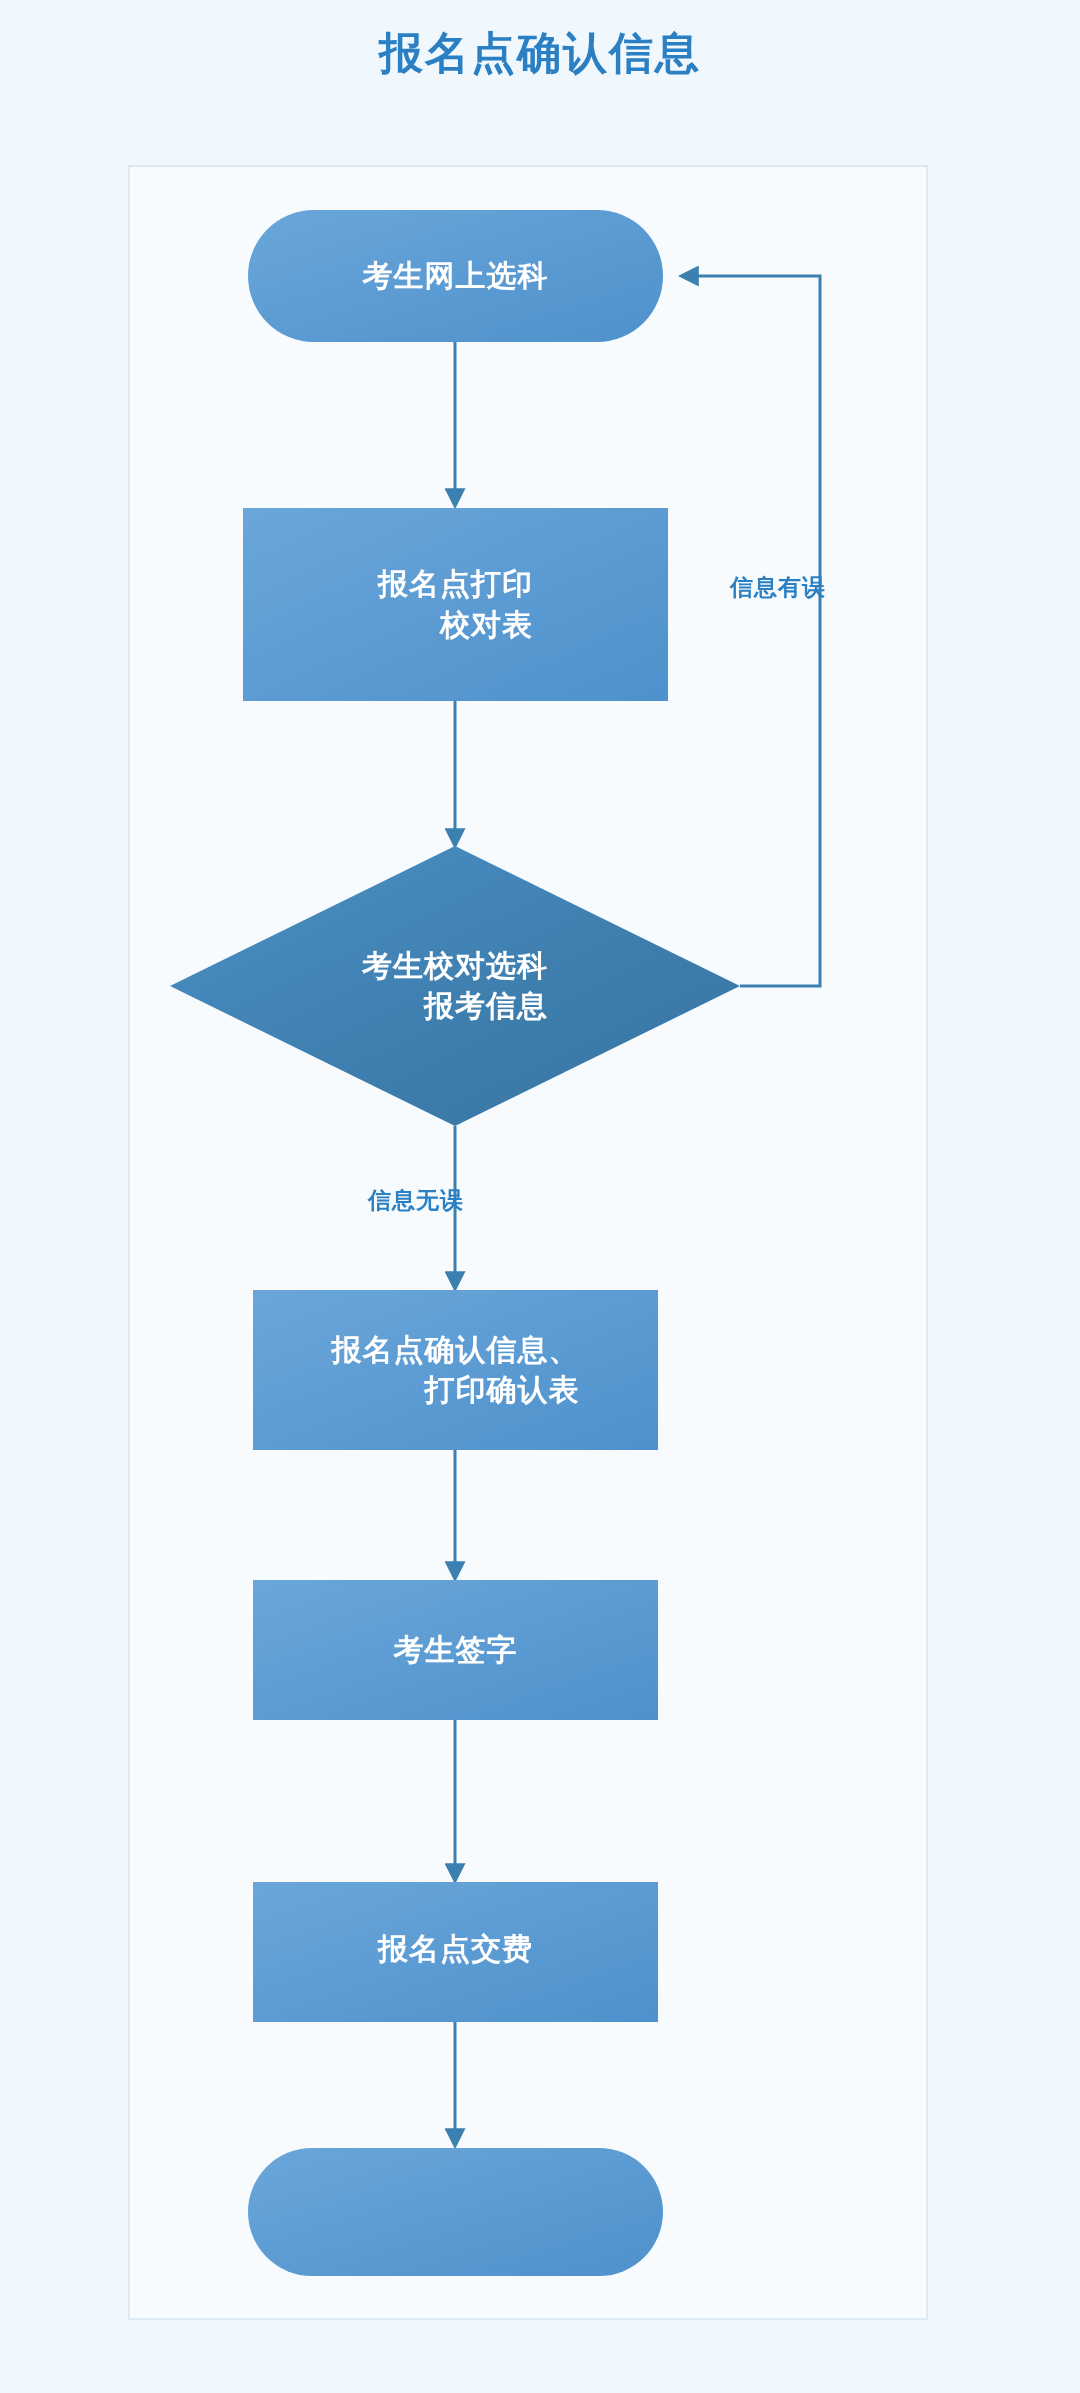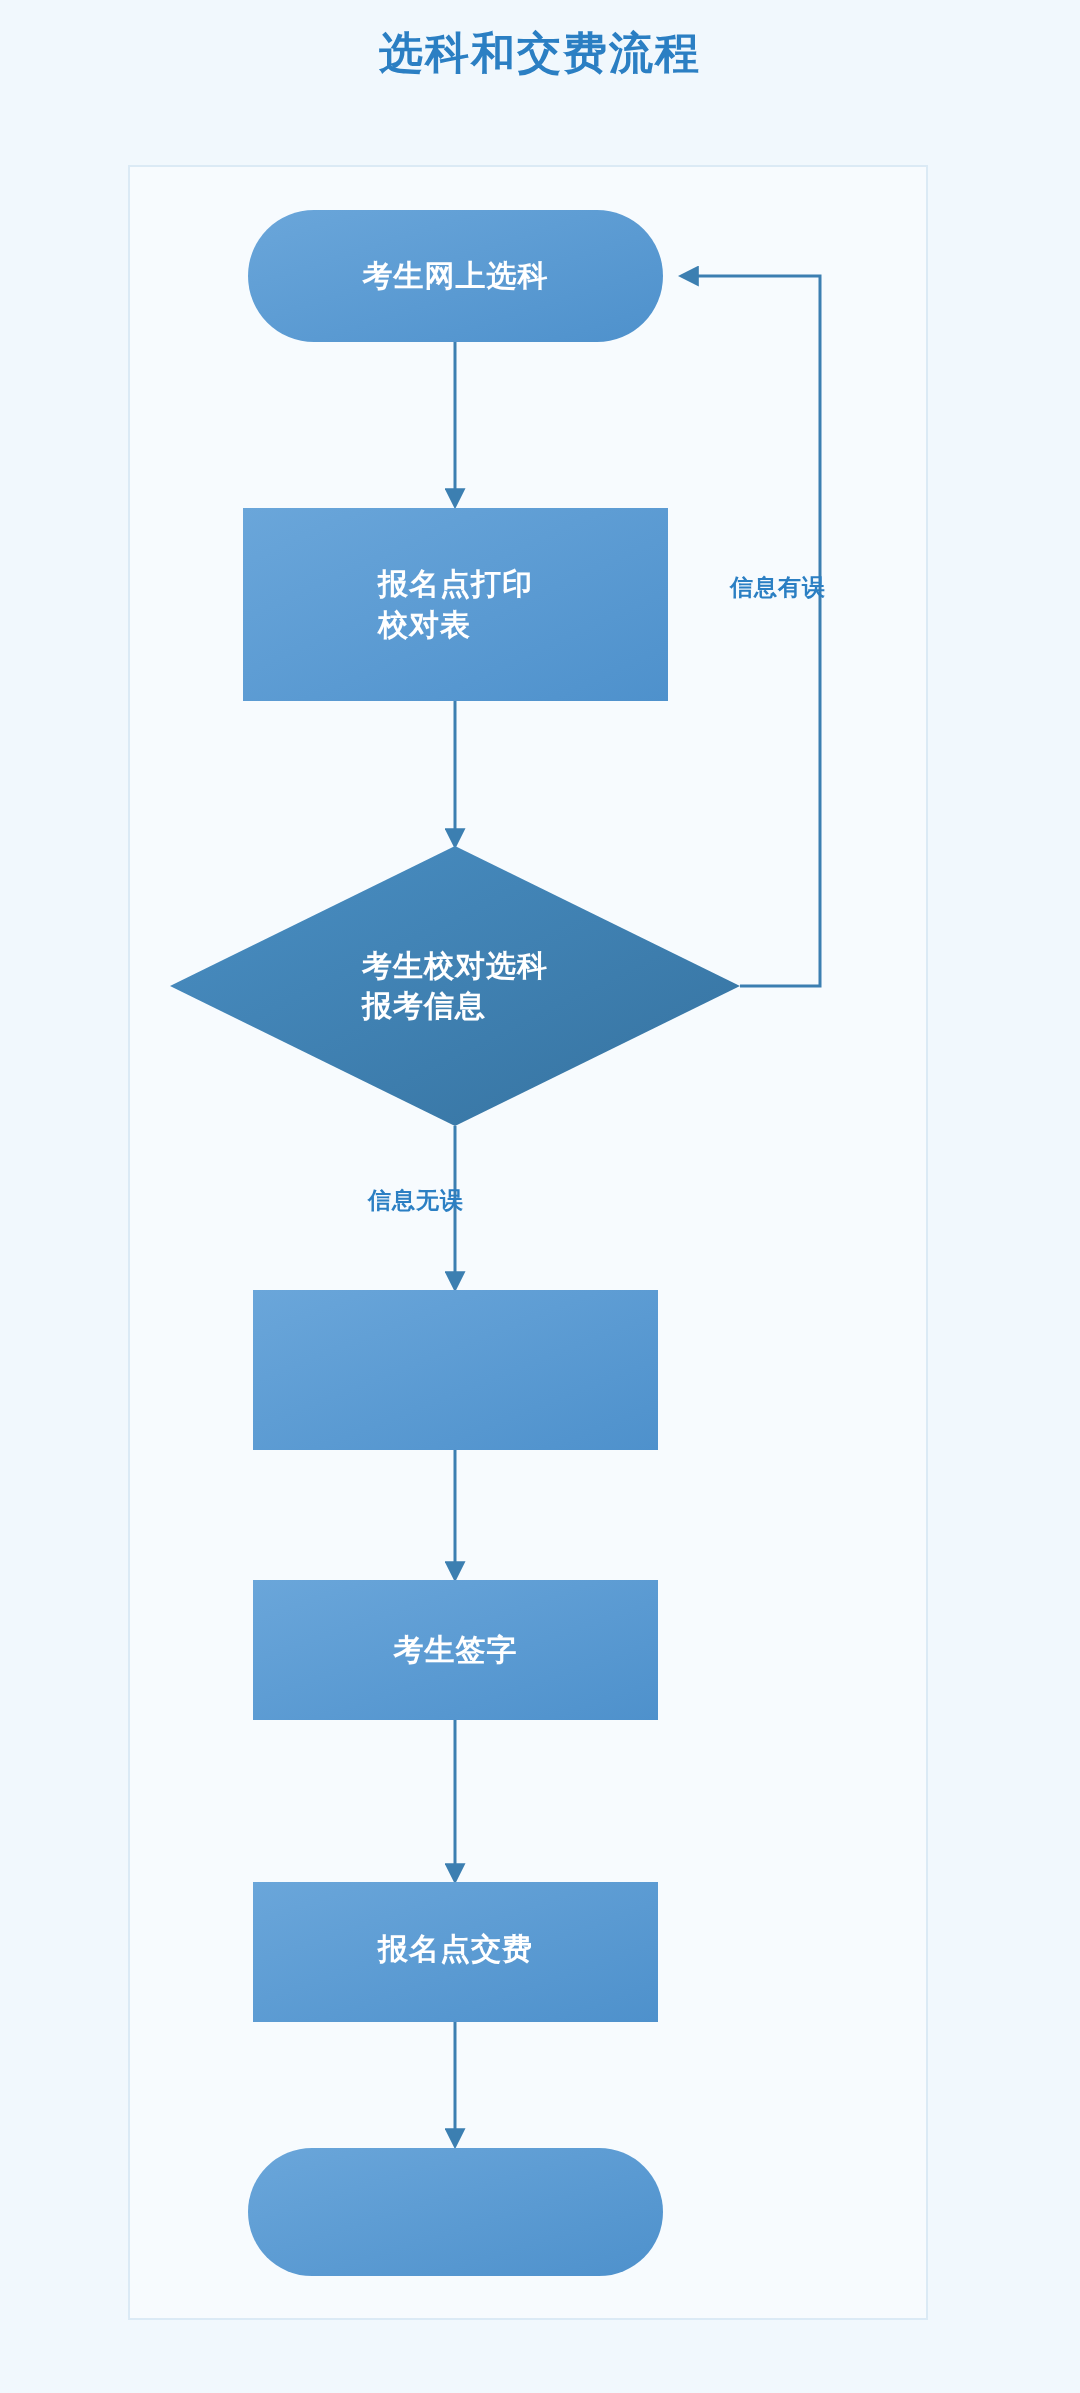--- a/index.html
+++ b/index.html
@@ -49,21 +49,21 @@
     top: 0;
     width: 1080px;
     height: 2393px;
     overflow: visible;
   }
   .node-label {
     position: absolute;
     display: flex;
     align-items: center;
     justify-content: center;
-    text-align: left;
+    text-align: right;
     color: #ffffff;
     font-size: 30px;
     font-weight: 600;
     line-height: 1.35;
     letter-spacing: 1px;
     pointer-events: none;
     white-space: pre-line;
   }
   .edge-label {
     position: absolute;
@@ -72,21 +72,21 @@
     font-weight: bold;
     letter-spacing: 1px;
     white-space: nowrap;
   }
 </style>
 </head>
 <body>
 
 <div id="flow-root">
 
-  <div class="title">选科和交费流程</div>
+  <div class="title">报名点确认信息</div>
 
   <div class="panel"></div>
 
   <svg class="diagram" viewBox="0 0 1080 2393">
     <defs>
       <marker id="arrow" viewBox="0 0 10 10" refX="8" refY="5" markerWidth="7" markerHeight="7" orient="auto-start-reverse">
         <path d="M 0 0 L 10 5 L 0 10 z" fill="#3c7fb1"></path>
       </marker>
       <linearGradient id="gradLight" x1="0" y1="0" x2="1" y2="1">
         <stop offset="0%" stop-color="#6aa6da"></stop>
@@ -128,20 +128,22 @@
   </svg>
 
   <div class="node-label" style="left:248px; top:210px; width:415px; height:132px;">考生网上选科</div>
 
   <div class="node-label" style="left:243px; top:508px; width:425px; height:193px;">报名点打印
 校对表</div>
 
   <div class="node-label" style="left:255px; top:906px; width:400px; height:160px;">考生校对选科
 报考信息</div>
 
+  <div class="node-label" style="left:253px; top:1290px; width:405px; height:160px;">报名点确认信息、
+打印确认表</div>
 
   <div class="node-label" style="left:253px; top:1580px; width:405px; height:140px;">考生签字</div>
 
   <div class="node-label" style="left:253px; top:1882px; width:405px; height:135px;">报名点交费</div>
 
 
   <div class="edge-label" style="left:730px; top:572px;">信息有误</div>
 
   <div class="edge-label" style="left:368px; top:1185px;">信息无误</div>
 

